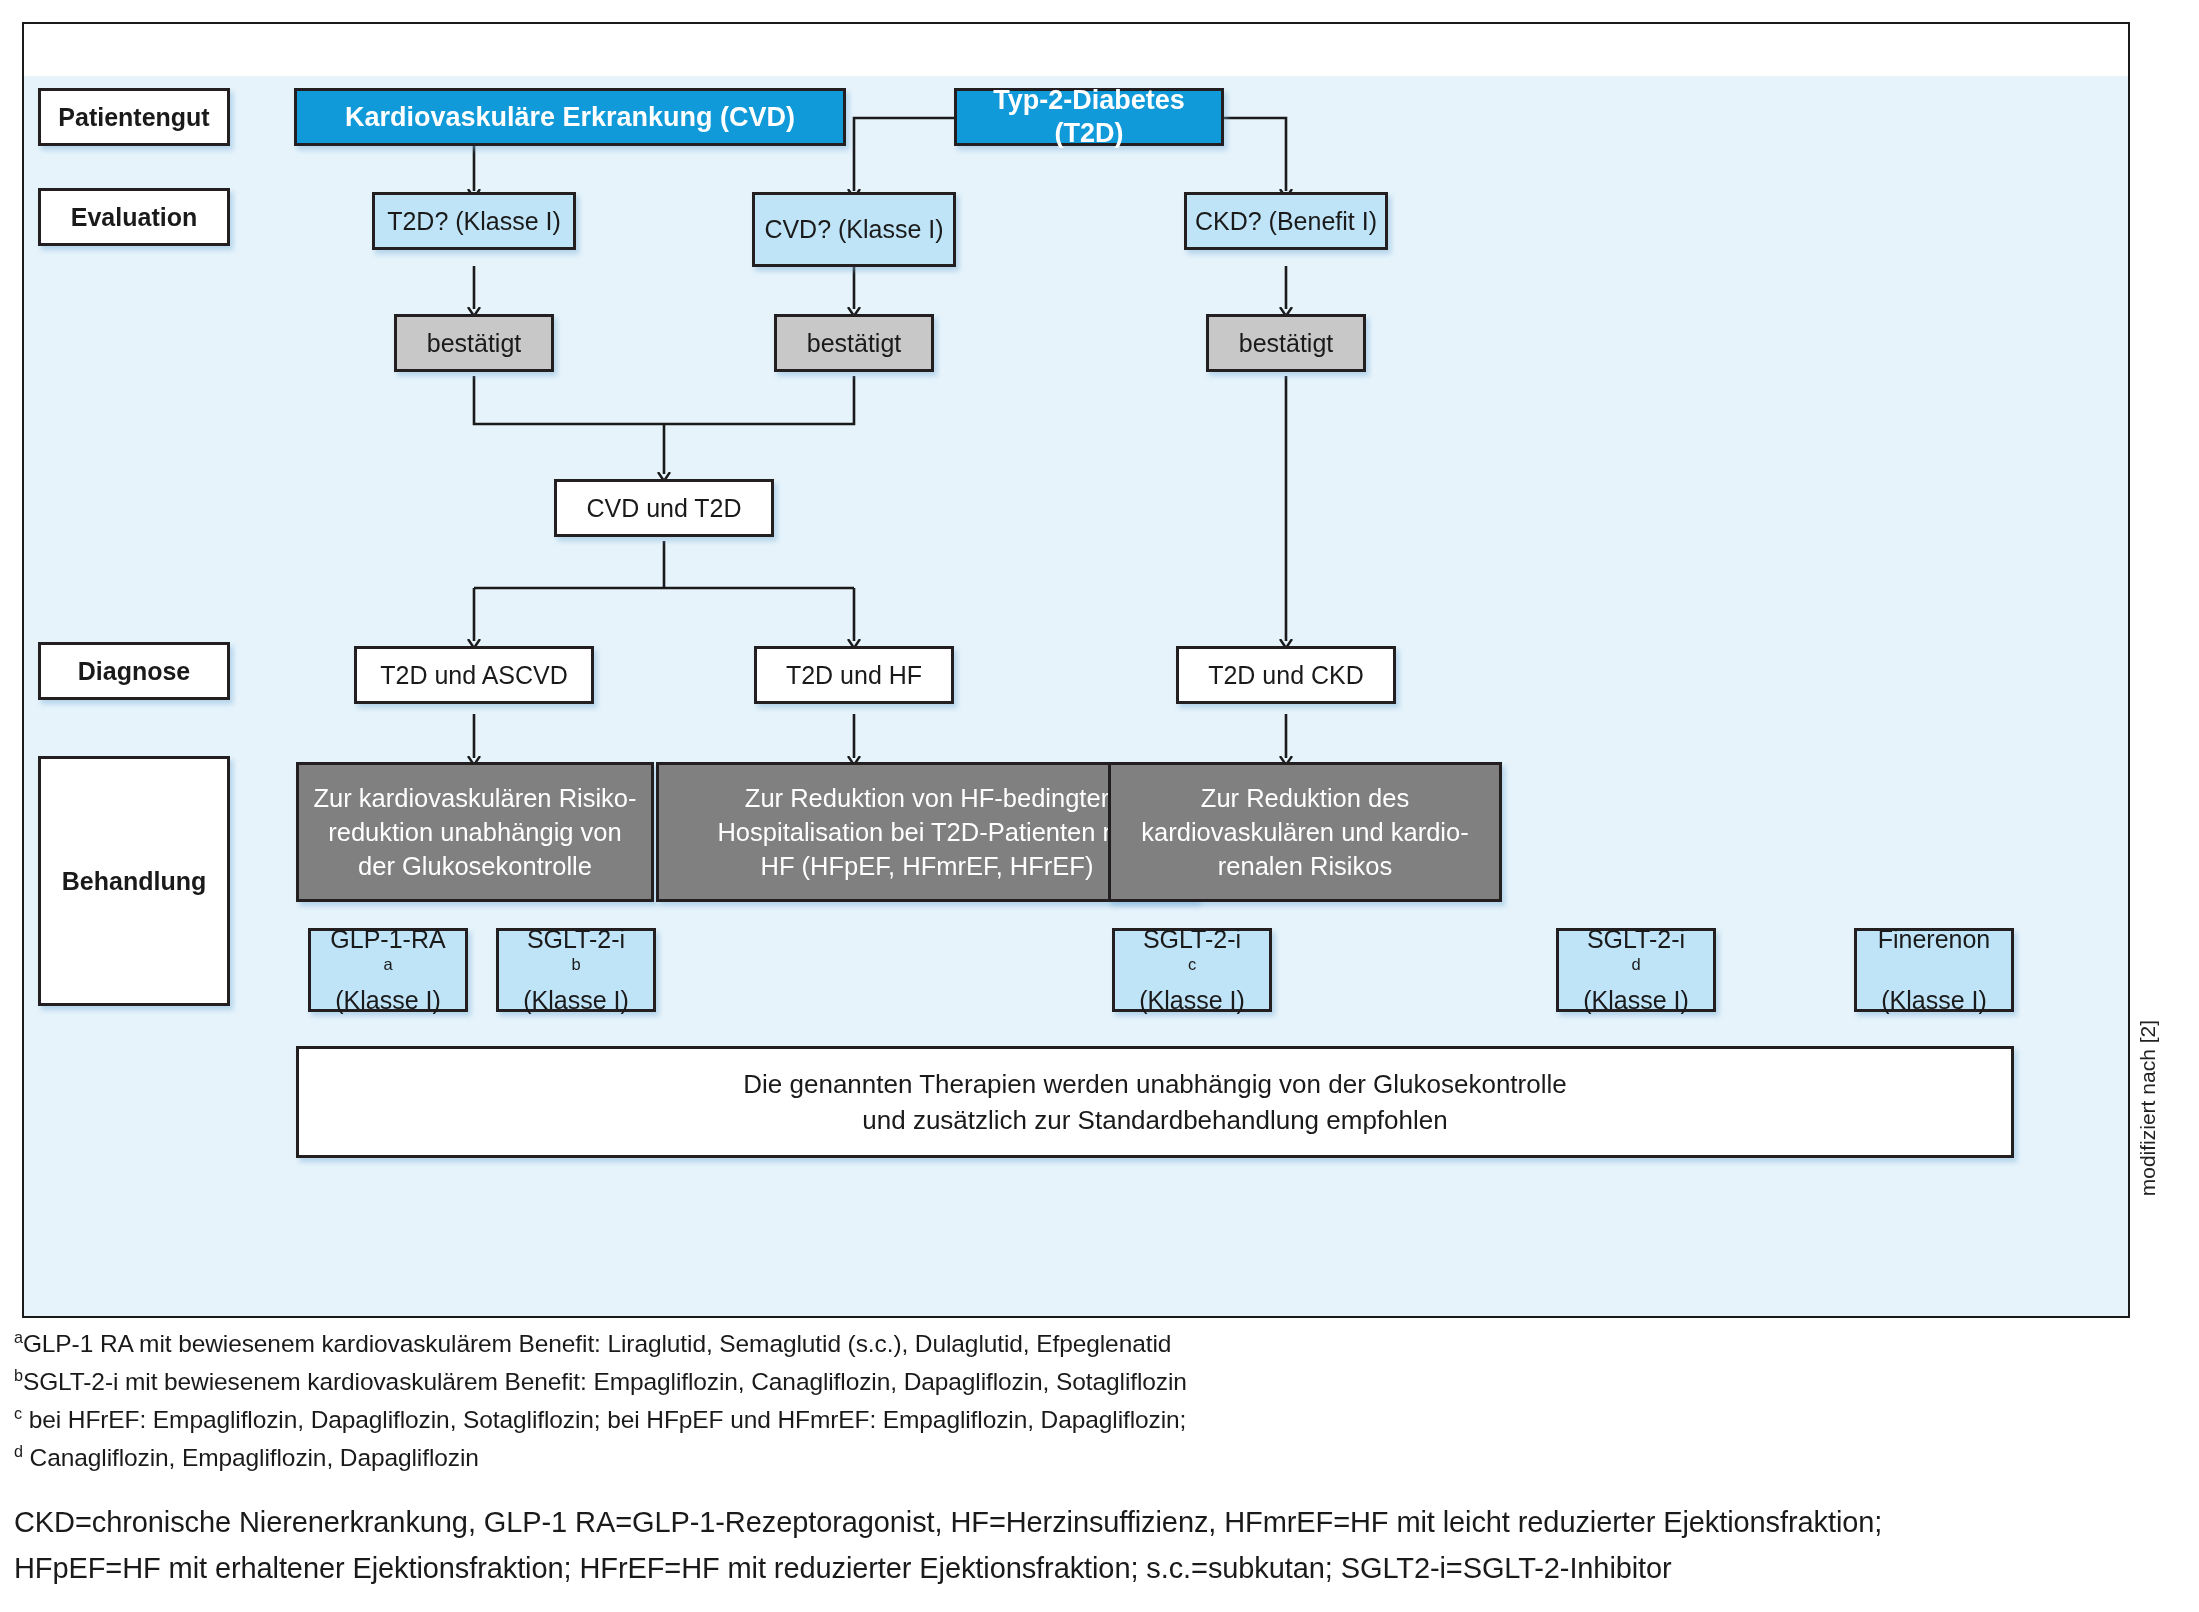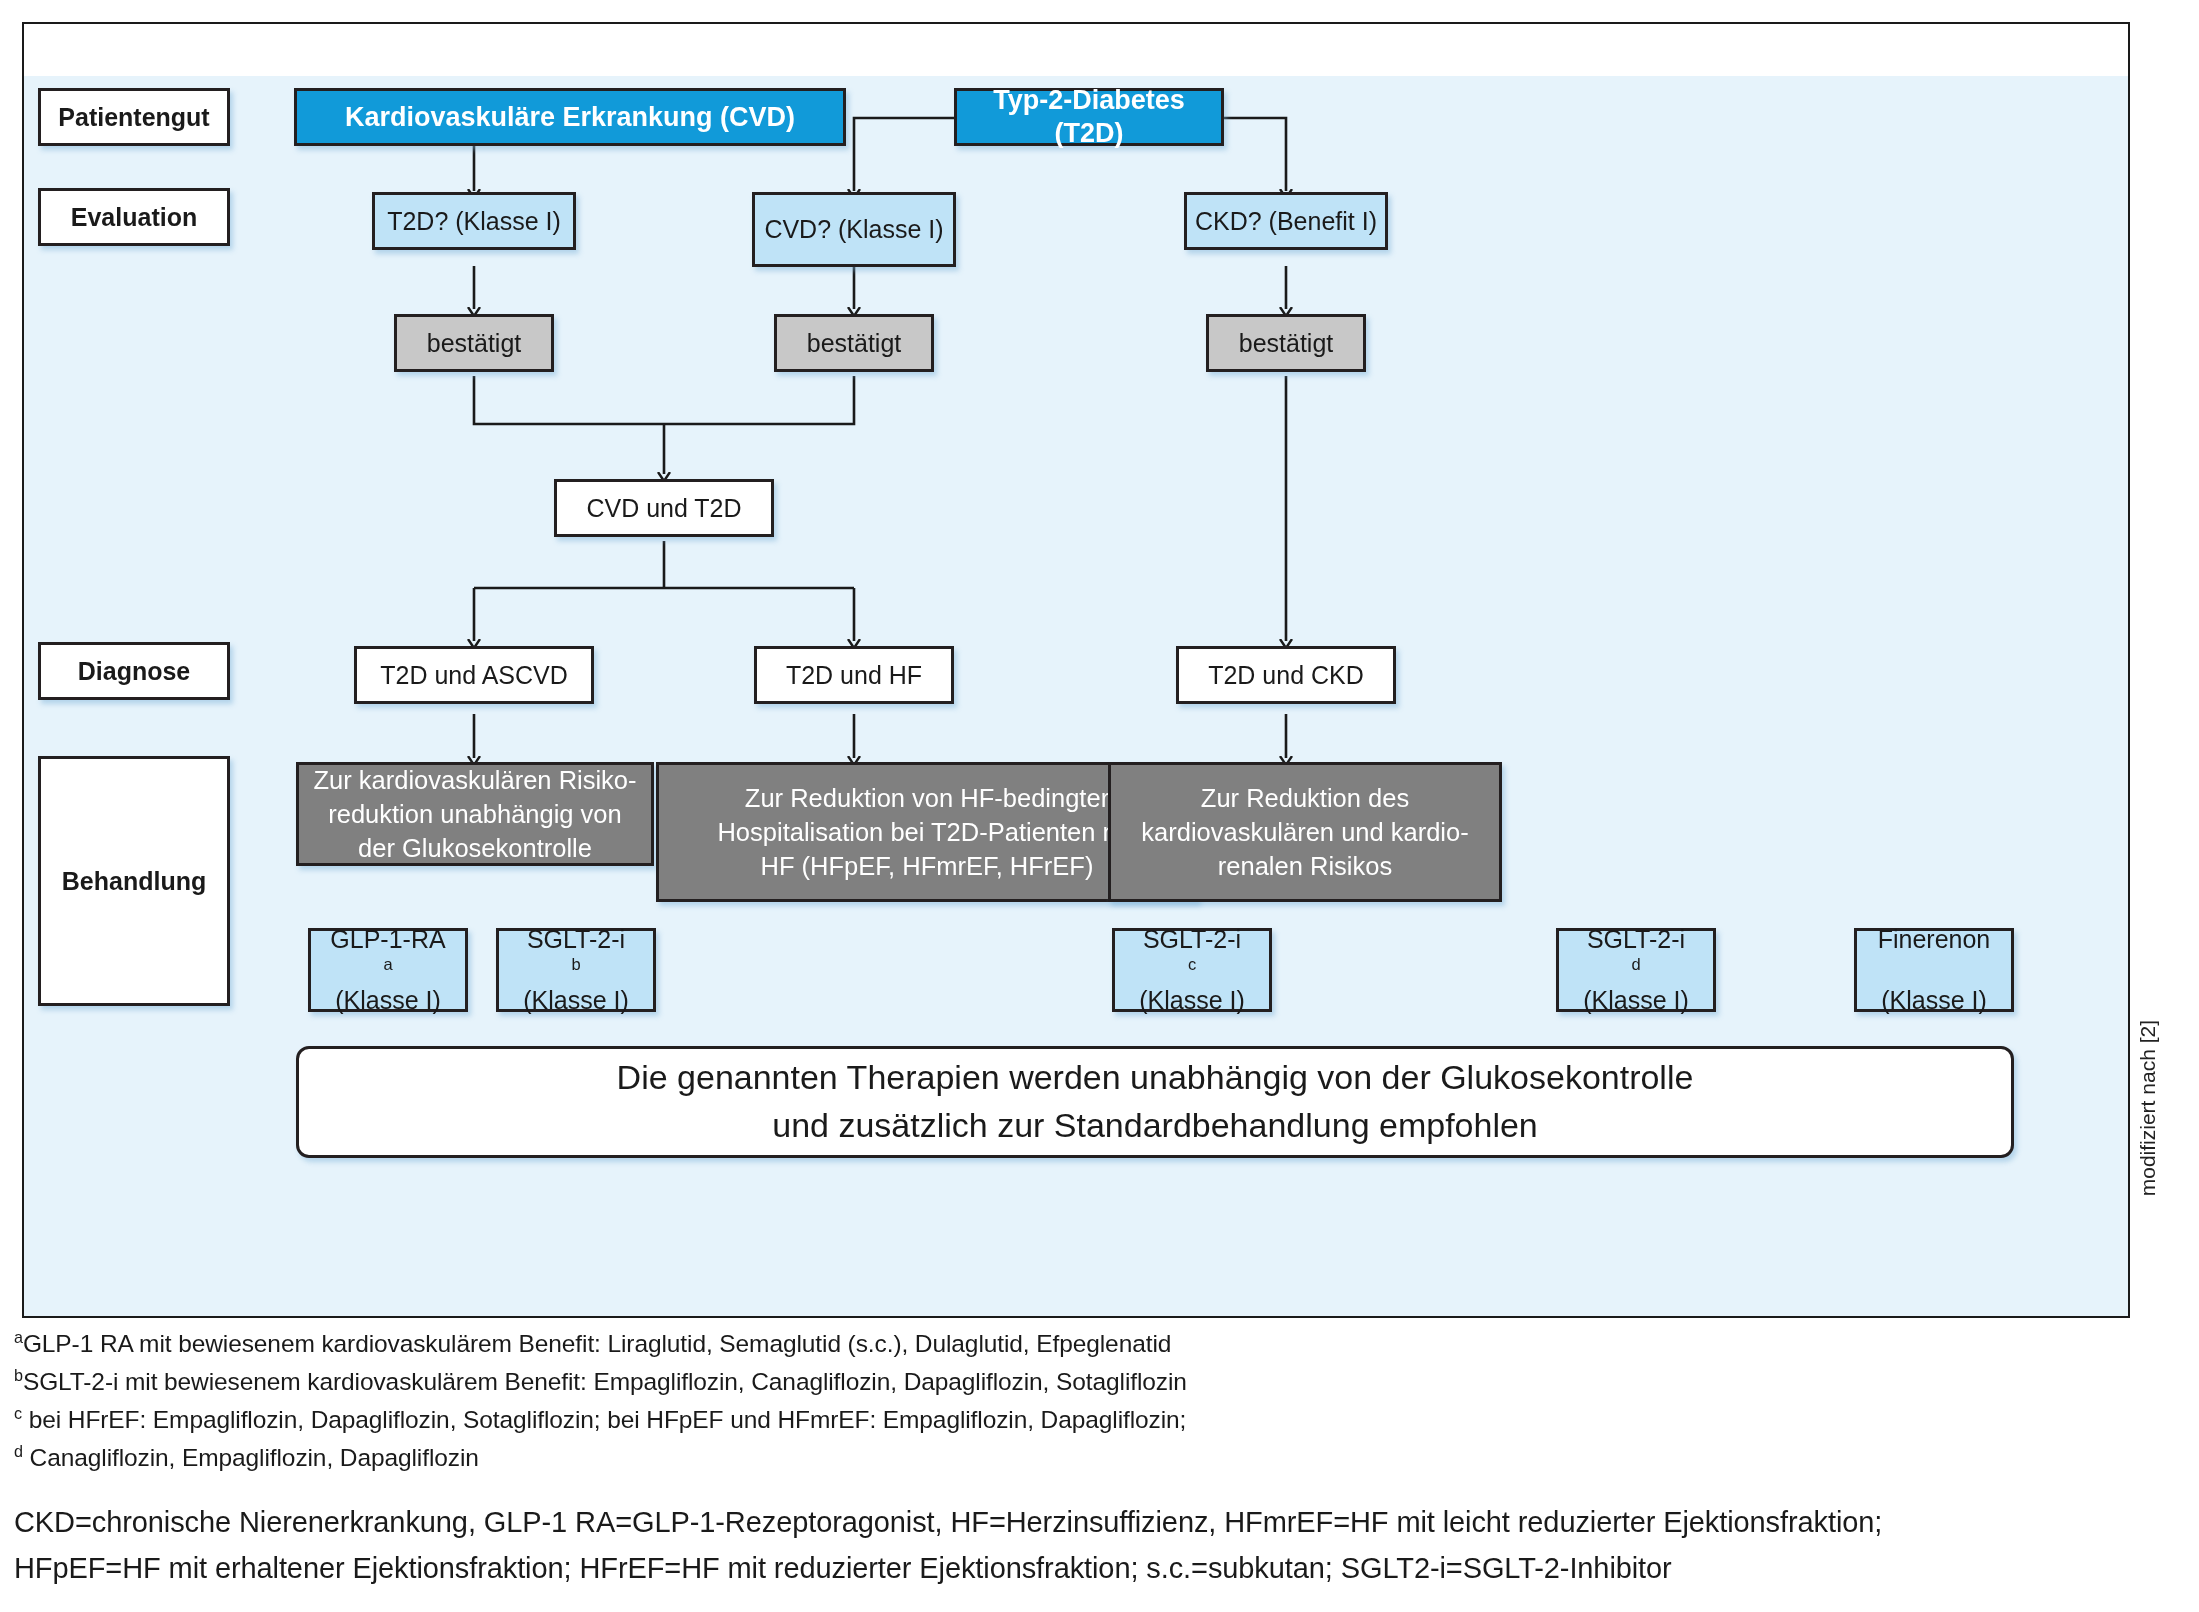--- a/index.html
+++ b/index.html
@@ -45,21 +45,21 @@
     box-shadow:3px 4px 5px rgba(120,175,215,.45);
   }
   .box span{display:block;width:100%;padding:0 6px;box-sizing:border-box;}
 
   .lbl{background:#ffffff;font-weight:bold;font-size:25px;}
   .hdr{background:#119ad9;color:#ffffff;font-weight:bold;font-size:27px;}
   .lt {background:#bfe3f7;font-size:25px;}
   .gy {background:#c8c8c8;font-size:25px;}
   .dk {background:#808080;color:#ffffff;font-size:25.5px;line-height:1.34;}
   .wt {background:#ffffff;font-size:25px;}
-  .note{background:#ffffff;font-size:34px;line-height:1.4;border-radius:13px;}
+  .note{background:#ffffff;font-size:26px;line-height:1.4;}
 
   sup{font-size:.66em;vertical-align:super;line-height:0;}
 
   
   .wires{position:absolute;left:0;top:0;width:2104px;height:1240px;pointer-events:none;}
 
   
   .credit{
     position:absolute;left:2136px;top:1020px;
     font-size:21px;color:#222;
@@ -178,21 +178,21 @@
     </div>
 
     <div class="box wt" style="left:730px;top:570px;width:200px;height:58px;">
       <span>T2D und HF</span>
     </div>
 
     <div class="box wt" style="left:1152px;top:570px;width:220px;height:58px;">
       <span>T2D und CKD</span>
     </div>
 
-    <div class="box dk" style="left:272px;top:686px;width:358px;height:104px;white-space:pre-line;">
+    <div class="box dk" style="left:272px;top:686px;width:358px;height:140px;white-space:pre-line;">
       <span>Zur kardiovaskulären Risiko-
 reduktion unabhängig von
 der Glukosekontrolle</span>
     </div>
 
     <div class="box dk" style="left:632px;top:686px;width:542px;height:140px;white-space:pre-line;">
       <span>Zur Reduktion von HF-bedingter
 Hospitalisation bei T2D-Patienten mit
 HF (HFpEF, HFmrEF, HFrEF)</span>
     </div>

